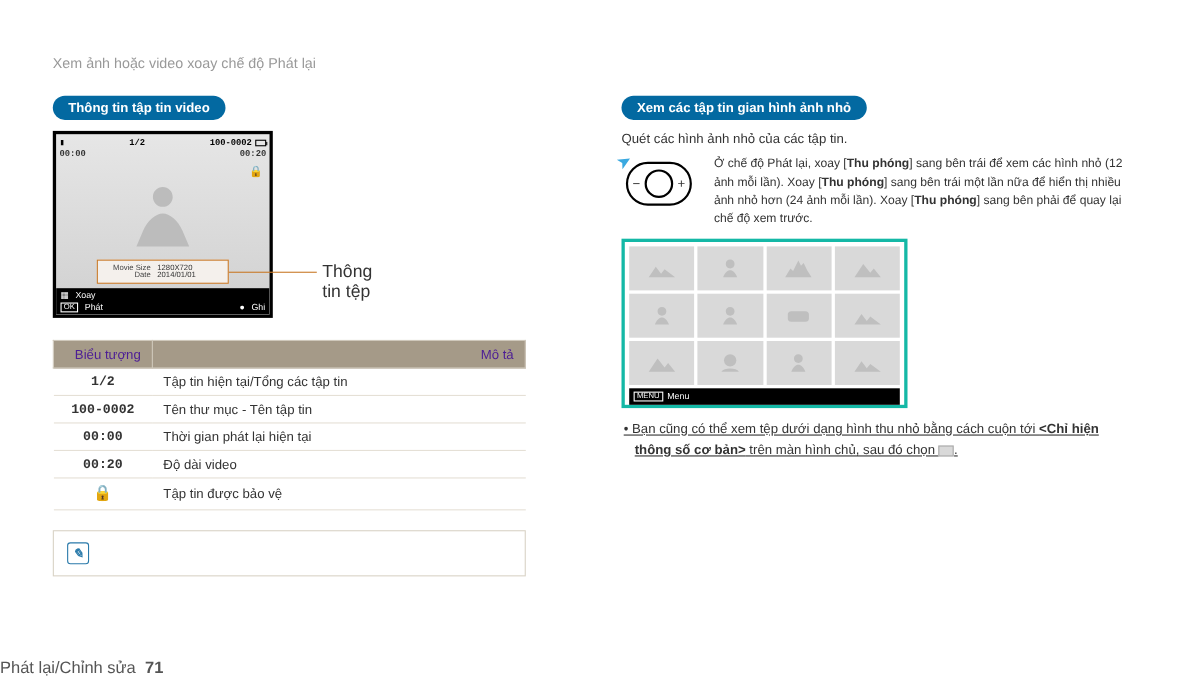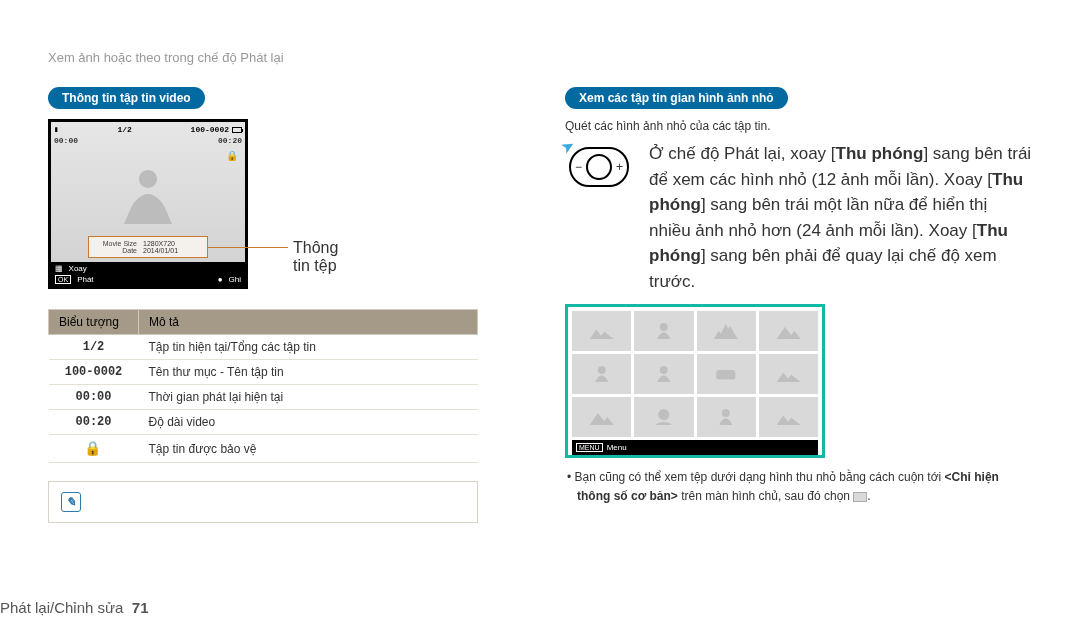--- a/index.html
+++ b/index.html
@@ -90,21 +90,21 @@
   }
 
   
   table.desc {
     width: 430px;
     border-collapse: collapse;
     margin-top: 20px;
     font-size: 12px;
   }
   table.desc th {
-    background:#a59a88; color:#000000; text-align:left;
+    background:#a59a88; color:#4c1d95; text-align:right;
     padding:5px 10px; font-weight:normal;
     border:1px solid #cfc8bb;
   }
   table.desc td {
     padding:5px 10px;
     border-bottom:1px solid #e5e0d6;
   }
   table.desc td.iconcell {
     font-family:"Courier New",monospace; font-weight:bold;
     width:90px; text-align:center;
@@ -143,21 +143,21 @@
     display:flex; align-items:center; justify-content:space-between;
     padding:0 4px; font-size:12px;
   }
   .dial-inner {
     width:26px;height:26px;border:2px solid #000;border-radius:50%;
     position:relative;
   }
   .dial-inner:before, .dial-inner:after {
     content:""; position:absolute; background:#000;
   }
-  .dial-text { font-size:17px; line-height:1.5; }
+  .dial-text { font-size:11px; line-height:1.5; }
   .dial-text b { font-weight:bold; }
 
   .thumb-grid-frame {
     width:260px; border:3px solid #14b8a6; padding:4px 4px 0 4px;
     margin: 8px 0 10px 0;
   }
   .thumb-grid {
     display:grid; grid-template-columns: repeat(4,1fr);
     gap:3px;
   }
@@ -167,38 +167,38 @@
     color:#bfbfbf;
   }
   .thumb svg { width:60%; height:60%; }
   .thumb-menu {
     background:#000; color:#fff; font-size:8px;
     padding:3px 4px; margin-top:3px;
     display:flex; align-items:center; gap:4px;
   }
   .menu-chip { border:1px solid #fff; padding:0 2px; font-size:7px;}
 
-  .bullet { font-size:12px; line-height:1.6; padding-left:12px; text-indent:-10px; margin-top:2px;}
+  .bullet { font-size:12px; line-height:1.6; padding-left:12px; text-indent:-10px; margin-top:2px;text-decoration:underline;}
   .bullet:before { content:"• "; }
   .inline-chip {
     display:inline-block; width:14px;height:10px;
     background:#d9d9d9; border:1px solid #aaa; vertical-align:middle;
   }
   .press-line { font-size:13px; margin-top:18px; }
   .press-line .keys { font-family:"Courier New",monospace; font-weight:bold; }
 
   .footer {
     position:absolute; bottom:14px; left:0; right:0;
     text-align:left; font-size:15px; color:#555;
   }
 </style>
 </head>
 <body>
 
-<div class="breadcrumb">Xem ảnh hoặc theo trong chế độ Phát lại</div>
+<div class="breadcrumb">Xem ảnh hoặc video xoay chế độ Phát lại</div>
 
 <div class="columns">
 
   <div class="col">
     <div class="pill">Thông tin tập tin video</div>
 
     <div class="lcd-wrap">
       <div class="lcd">
         <div class="lcd-topbar">
           <span>▮</span>

